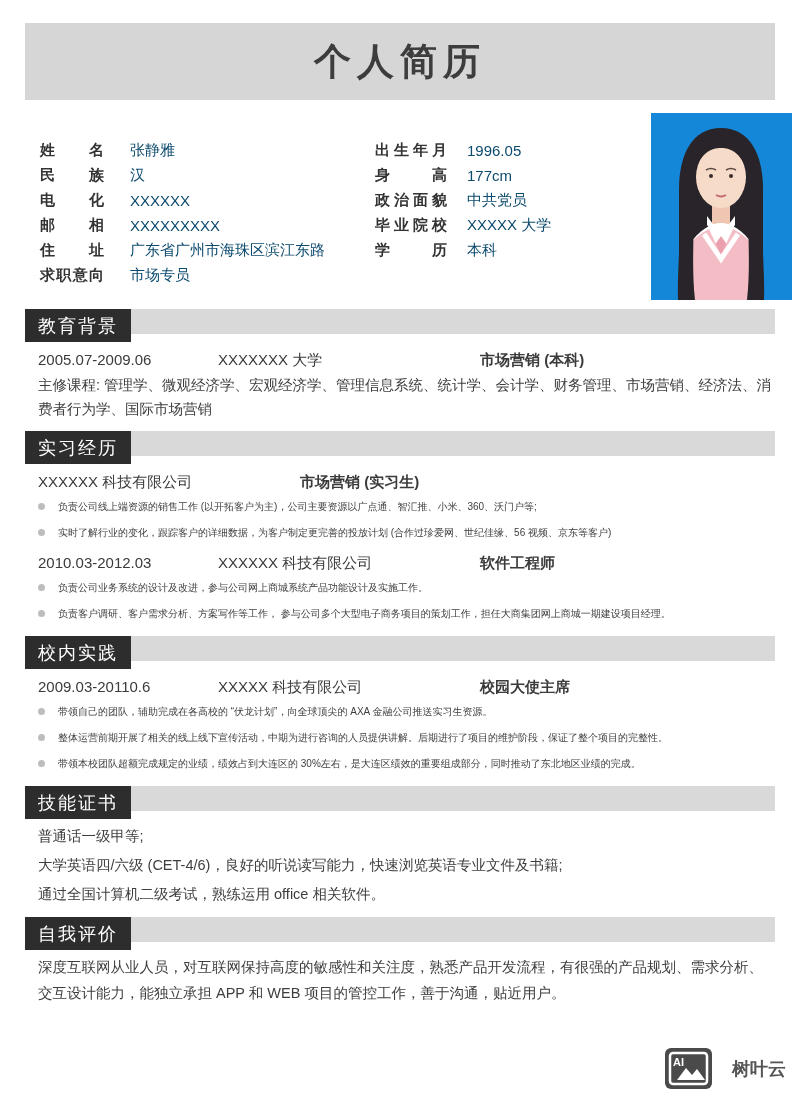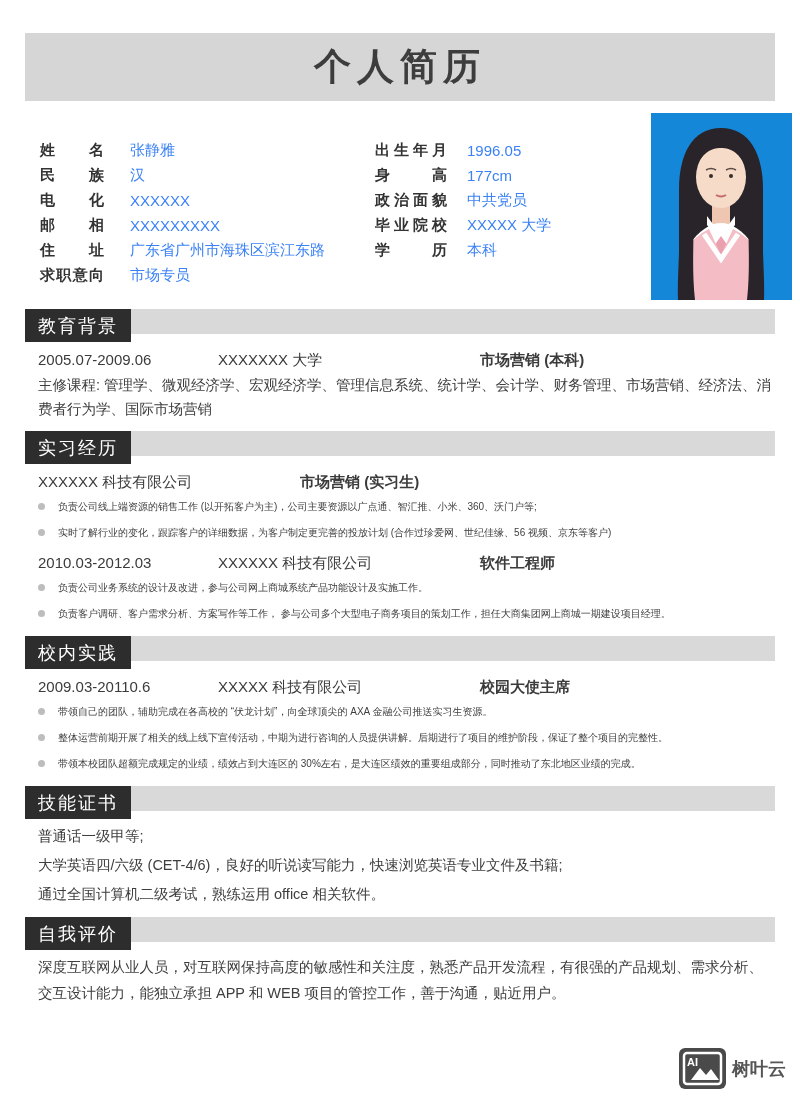--- a/index.html
+++ b/index.html
@@ -1,33 +1,33 @@
 <!DOCTYPE html>
 <html><head>
 <meta charset="utf-8">
 <style>
   html,body{margin:0;padding:0;background:#ffffff;}
   .page{position:relative;width:800px;height:1097px;background:#ffffff;overflow:hidden;
         font-family:"Liberation Sans","DejaVu Sans",sans-serif;color:#3d3d3d;}
 
   
-  .banner{position:absolute;left:25px;right:25px;top:33px;height:68px;background:#d6d6d6;
+  .banner{position:absolute;left:25px;right:25px;top:23px;height:77px;background:#d6d6d6;
           display:flex;align-items:center;justify-content:center;}
   .banner h1{margin:0;font-size:37px;font-weight:600;color:#3d3d3d;letter-spacing:6px;}
 
   
   .profile{position:absolute;left:25px;right:8px;top:110px;height:224px;}
   .info-col{position:absolute;top:28px;}
   .info-left{left:15px;}
   .info-right{left:350px;}
   .info-row{display:flex;align-items:center;height:25px;font-size:15px;}
   .info-label{display:inline-block;font-weight:700;color:#333333;text-align:justify;text-align-last:justify;}
   .info-left .info-label{width:64px;margin-right:26px;}
   .info-right .info-label{width:72px;margin-right:20px;}
-  .info-value{color:#3b82f6;white-space:nowrap;}
+  .info-value{color:#0c4a6e;white-space:nowrap;}
   .photo{position:absolute;right:0;top:3px;width:141px;height:187px;display:block;}
 
   
   .content{position:absolute;left:25px;right:25px;top:306px;}
   .section{margin-top:10px;}
   .section:first-child{margin-top:3px;}
   .sec-head{position:relative;height:33px;margin-bottom:4px;}
   .band{position:absolute;left:0;right:0;top:0;height:25px;background:#d9d9d9;}
   .badge{position:absolute;left:0;top:0;height:33px;background:#2d2d2d;color:#ffffff;
          display:flex;align-items:center;padding:0 13px;font-size:18px;font-weight:500;letter-spacing:2px;}
@@ -35,21 +35,21 @@
   .col-date{width:180px;flex:none;}
   .col-org{width:262px;flex:none;}
   .col-role{flex:1;font-weight:bold;}
   .para{padding-left:13px;font-size:14.5px;line-height:24px;color:#3e3e3e;margin-top:2px;}
   .plain-para{line-height:26px;margin-top:3px;}
   .bullets{list-style:none;margin:1px 0 0;padding:0;}
   .bullets li{position:relative;padding-left:33px;font-size:10px;line-height:24px;color:#3e3e3e;margin-top:2px;}
   .bullets li::before{content:"";position:absolute;left:13px;top:8px;width:7px;height:7px;border-radius:50%;background:#bdbdbd;}
 
   
-  .watermark{position:absolute;right:14px;bottom:8px;display:flex;align-items:center;gap:6px;}
+  .watermark{position:absolute;right:14px;bottom:8px;display:flex;align-items:center;gap:20px;}
   .brand{font-size:18px;font-weight:600;color:#555555;}
 </style>
 </head>
 <body>
 
 <div class="page">
 
   <div class="banner">
     <h1>个人简历</h1>
   </div>

